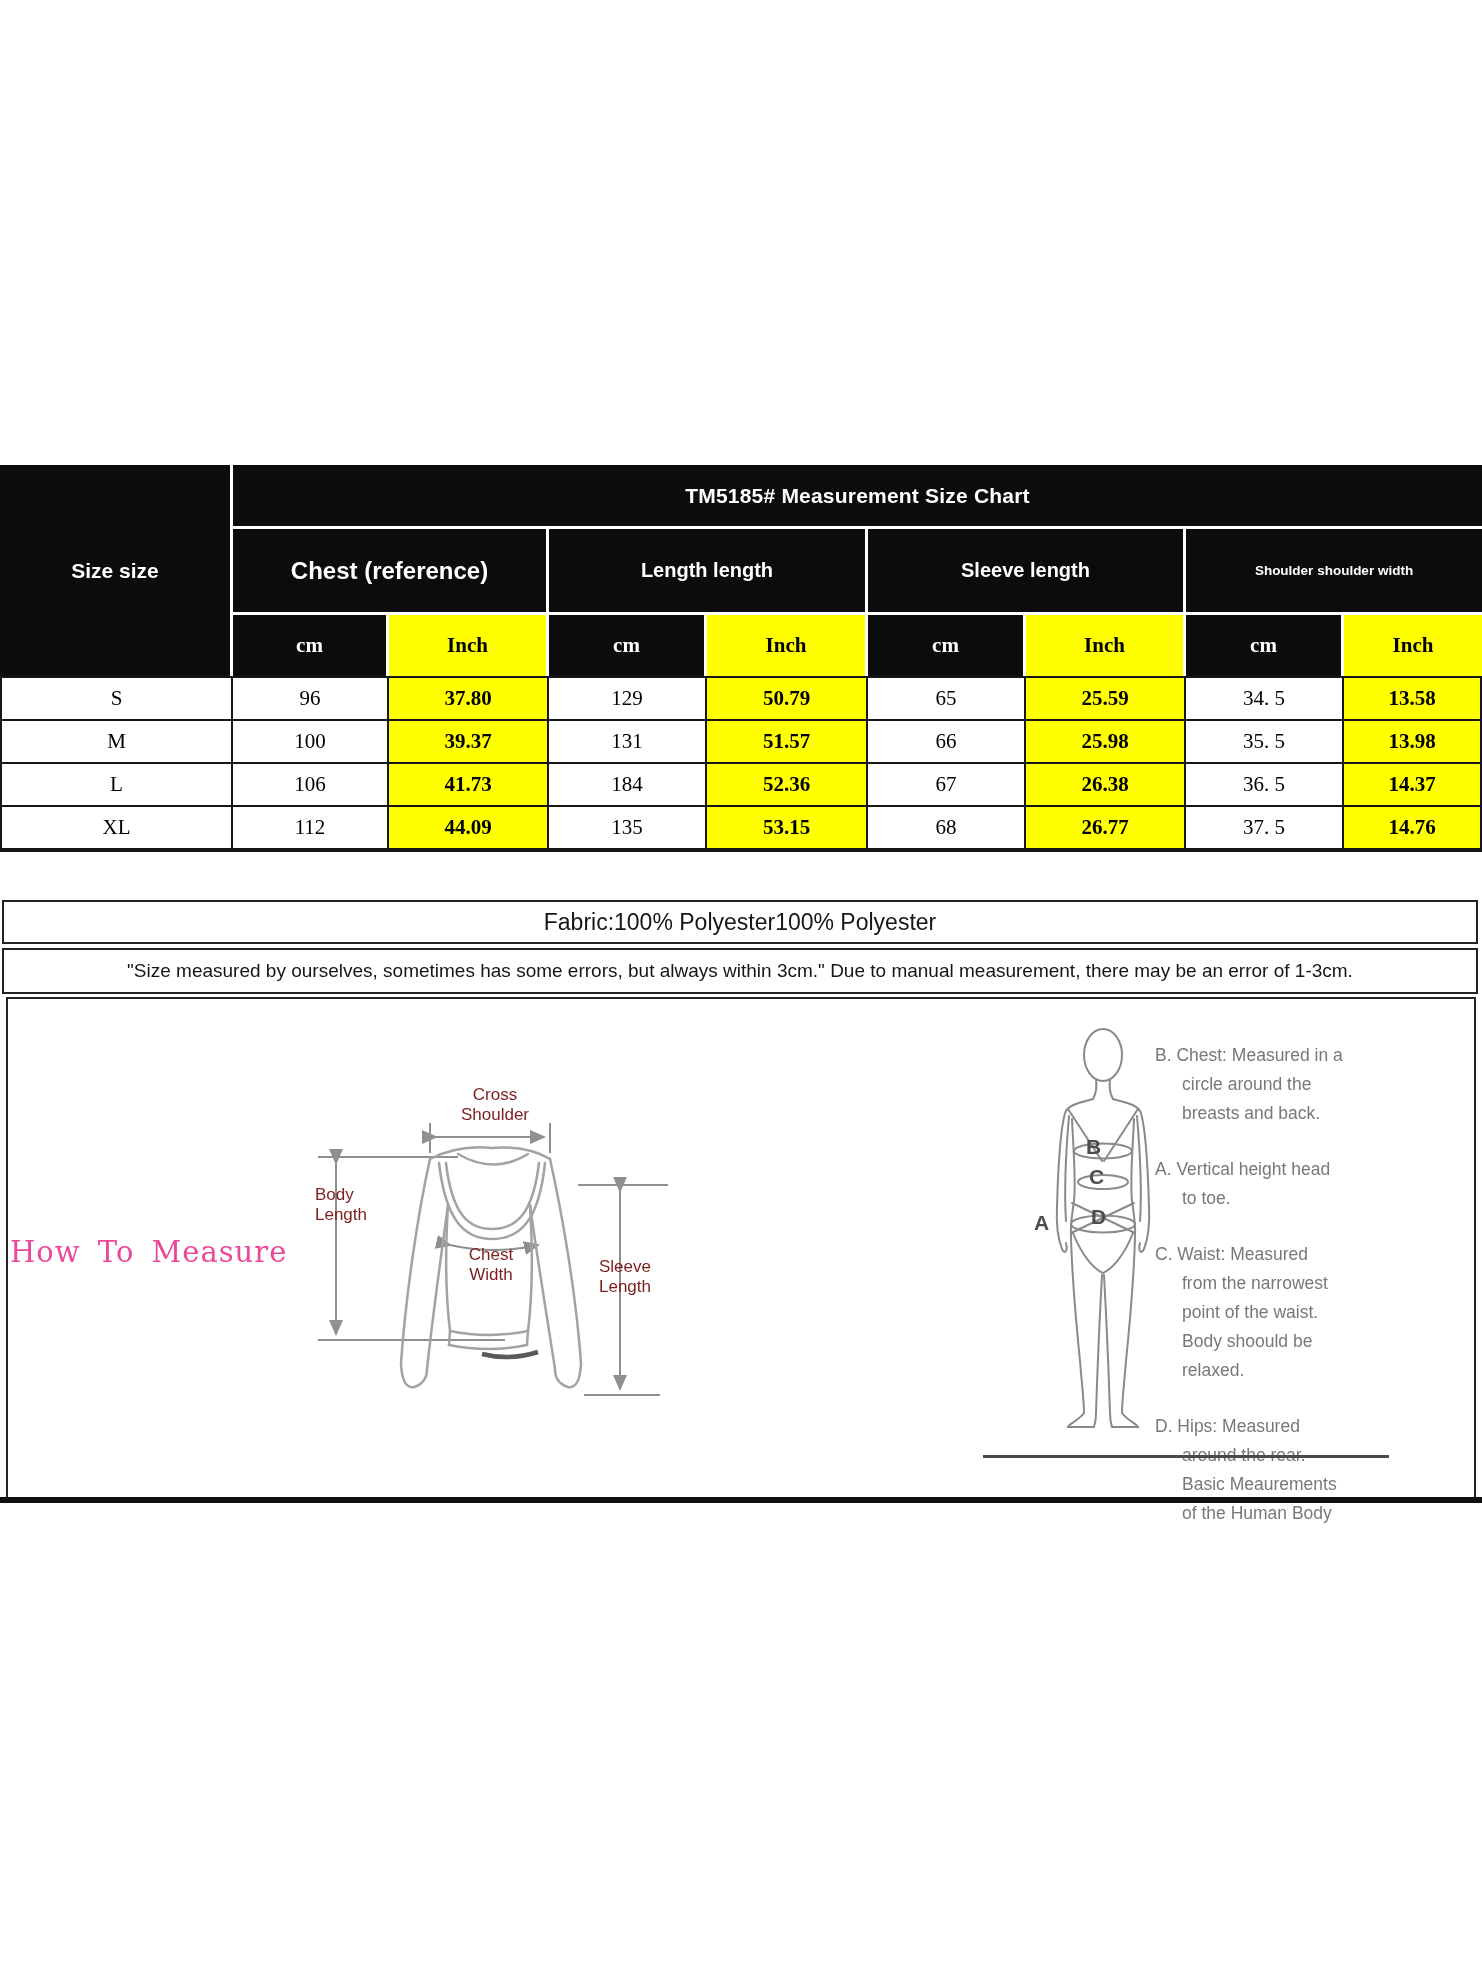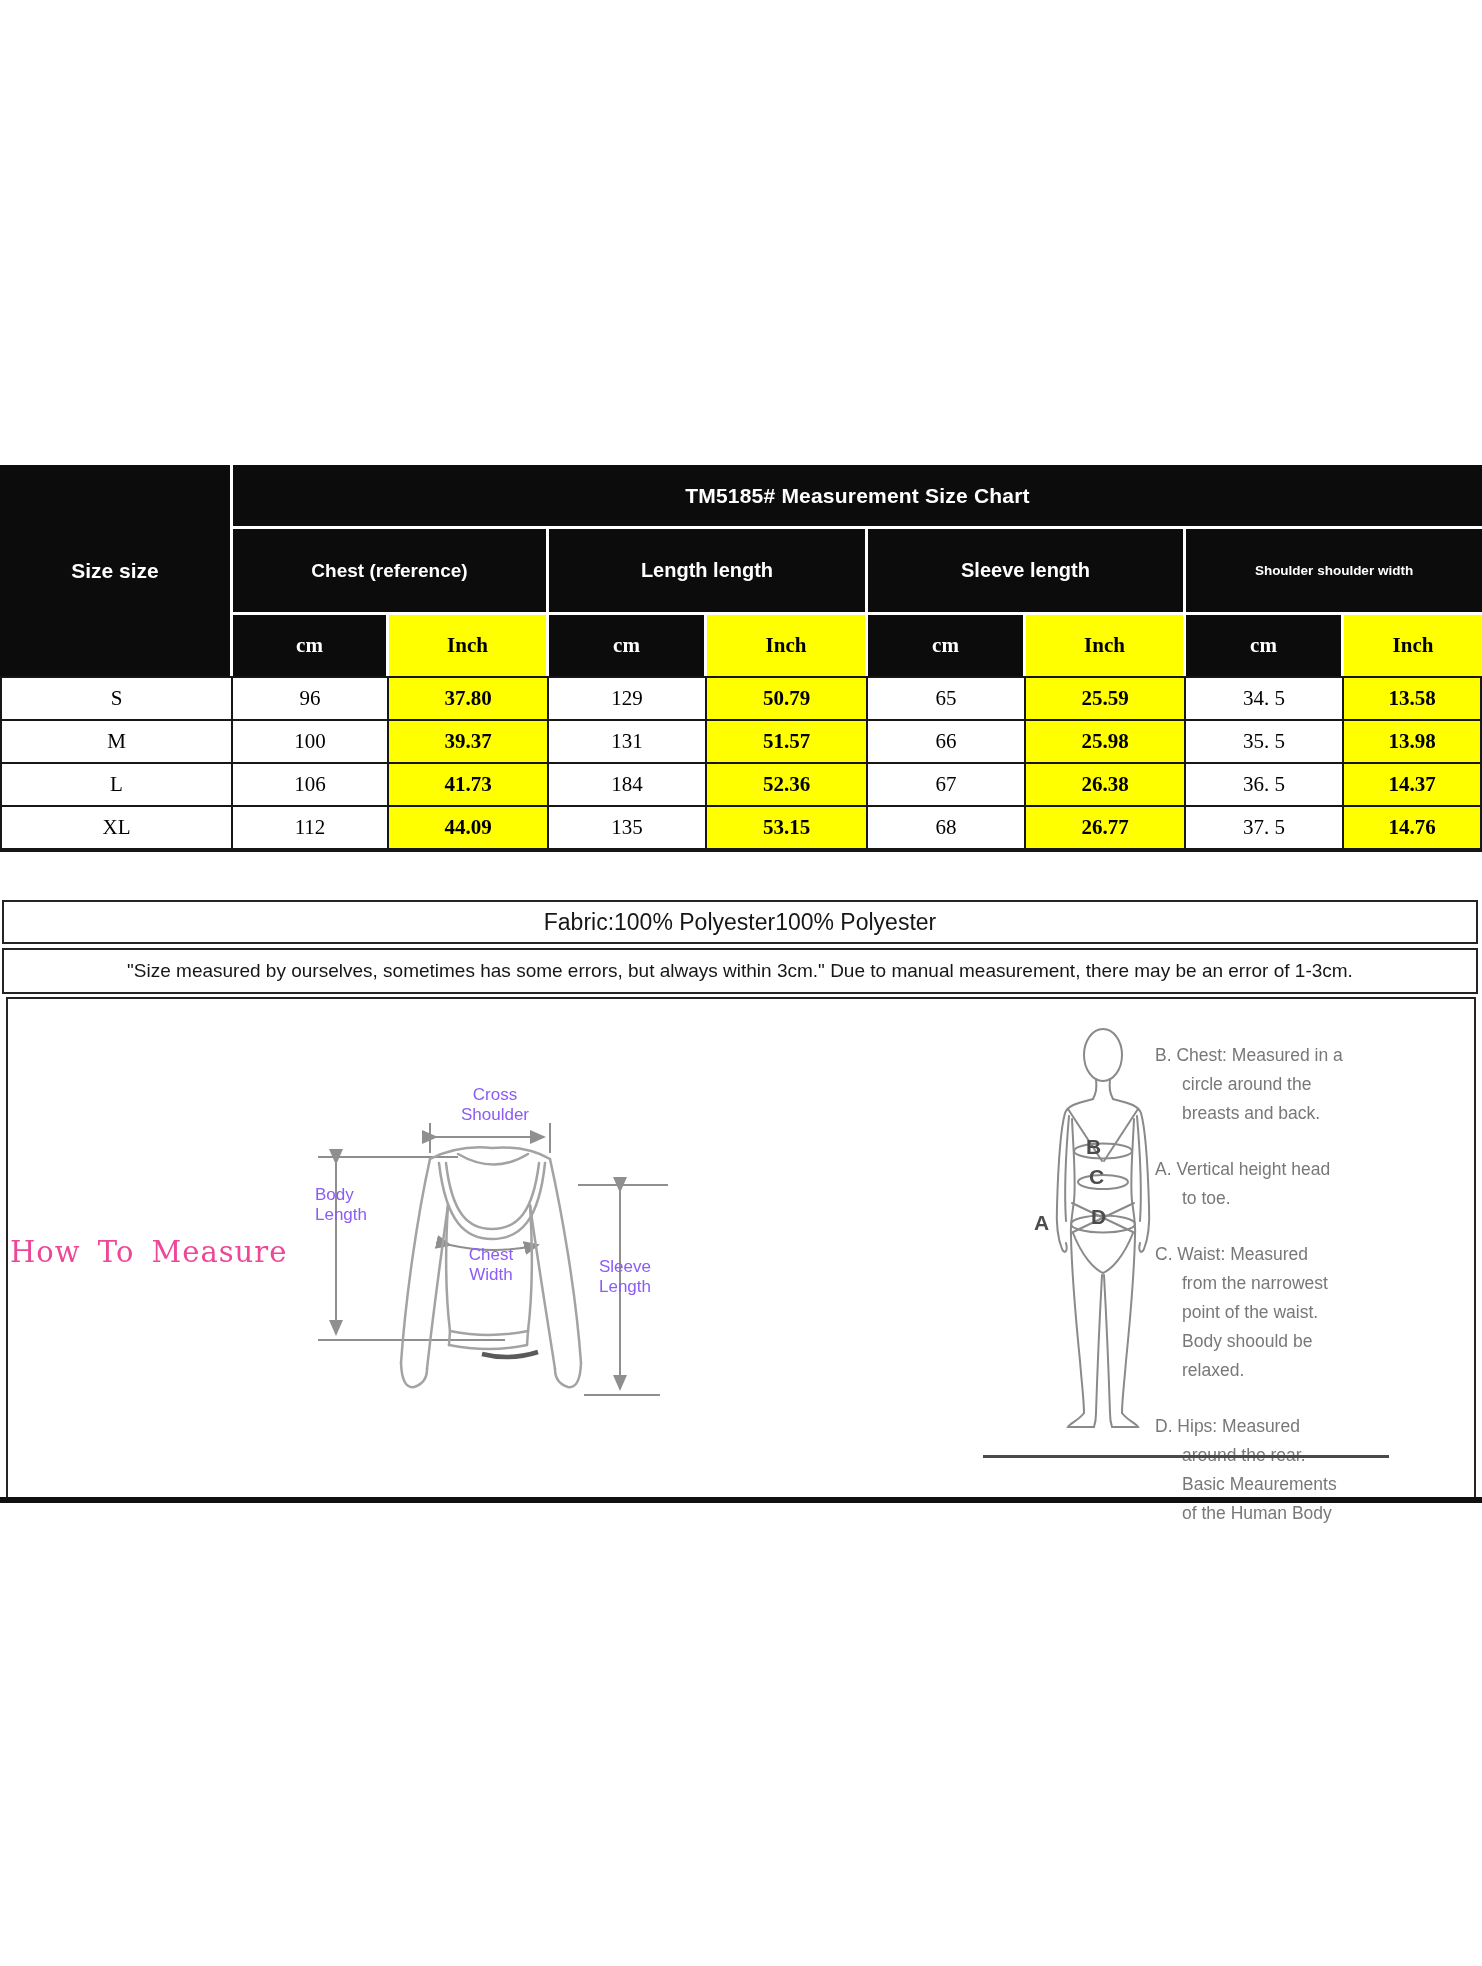--- a/index.html
+++ b/index.html
@@ -9,21 +9,21 @@
   
   #tbl{position:absolute;left:0;top:465px;width:1482px;}
   .hdr{display:grid;grid-template-columns:233px 156px 160px 158px 161px 158px 160px 158px 138px;
        grid-template-rows:64px 86px 61px;background:#fff;}
   .hc{background:#0c0c0c;color:#fff;display:flex;align-items:center;justify-content:center;
       box-sizing:border-box;font-weight:bold;}
   .sep-r{border-right:3px solid #fff;}
   .sep-b{border-bottom:3px solid #fff;}
   .corner{grid-row:1/4;grid-column:1;font-size:21px;}
   .title{grid-row:1;grid-column:2/10;font-size:21px;letter-spacing:.2px;}
-  .g1{grid-row:2;grid-column:2/4;font-size:19px;}
+  .g1{grid-row:2;grid-column:2/4;font-size:24px;}
   .g2{grid-row:2;grid-column:4/6;font-size:20px;}
   .g3{grid-row:2;grid-column:6/8;font-size:20px;}
   .g4{grid-row:2;grid-column:8/10;font-size:13.5px;}
   .unit{grid-row:3;font-family:"Liberation Serif",serif;font-size:21px;}
   .yellow{background:#ffff00 !important;color:#000 !important;}
 
   .datagrid{display:grid;grid-template-columns:231px 156px 160px 158px 161px 158px 160px 158px 136px;
             grid-auto-rows:43px;border:2px solid #161616;background:#fff;}
   .dc{box-sizing:border-box;border-right:2px solid #161616;border-bottom:2px solid #161616;
       display:flex;align-items:center;justify-content:center;
@@ -35,21 +35,21 @@
            background:#fff;display:flex;align-items:center;justify-content:center;color:#161616;}
   #weight-row{top:855px;height:41px;font-size:21px;}
   #fabric-row{top:900px;height:44px;font-size:23px;}
   #note-row{top:948px;height:46px;font-size:19px;}
 
   
   #measure-box{position:absolute;left:6px;top:997px;width:1470px;height:500px;box-sizing:border-box;
                border:2px solid #242424;border-bottom:none;background:#fff;}
   #measure-heading{position:absolute;left:2px;top:236px;font-family:"DejaVu Serif",serif;
                    font-size:29px;color:#ec4899;letter-spacing:1px;word-spacing:7px;white-space:nowrap;}
-  .diagram-label{position:absolute;font-size:17px;line-height:1.2;color:#8b5cf6;text-align:center;}
+  .diagram-label{position:absolute;font-size:17px;line-height:1.2;color:#7f1d1d;text-align:center;}
   #lbl-cross{left:446px;top:86px;width:82px;}
   #lbl-body{left:307px;top:186px;width:66px;text-align:left;}
   #lbl-chest{left:447px;top:246px;width:72px;}
   #lbl-sleeve{left:579px;top:258px;width:76px;}
   .fig-label{position:absolute;font-weight:bold;font-size:21px;color:#4c4c4c;}
   #fl-a{left:1026px;top:212px;}
   #fl-b{left:1078px;top:136px;}
   #fl-c{left:1081px;top:166px;}
   #fl-d{left:1083px;top:206px;}
   #instructions{position:absolute;left:1147px;top:42px;width:250px;

